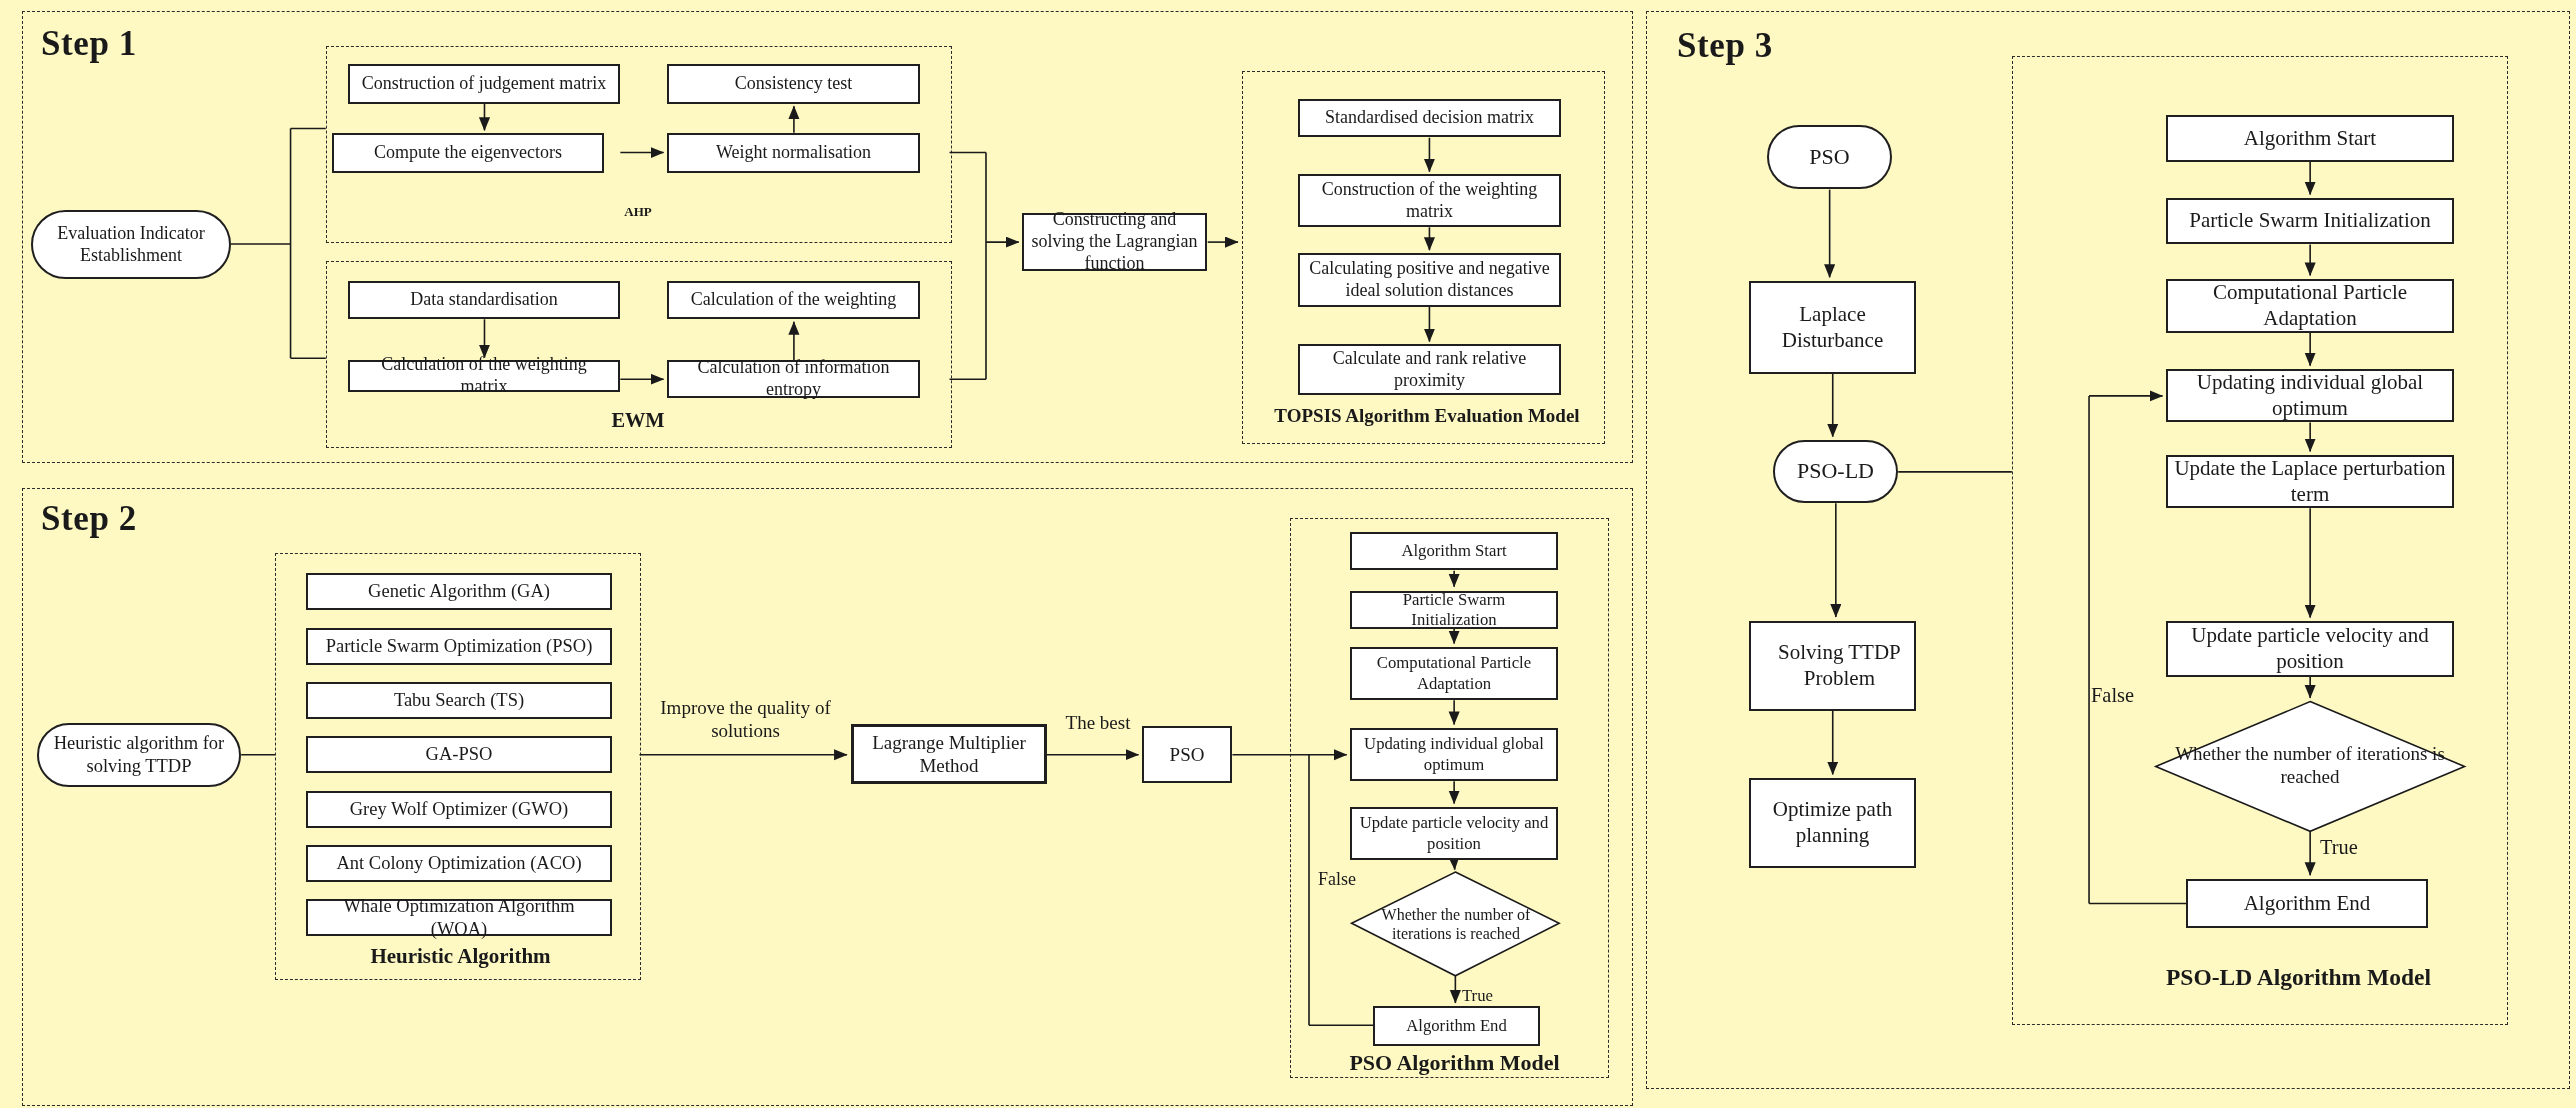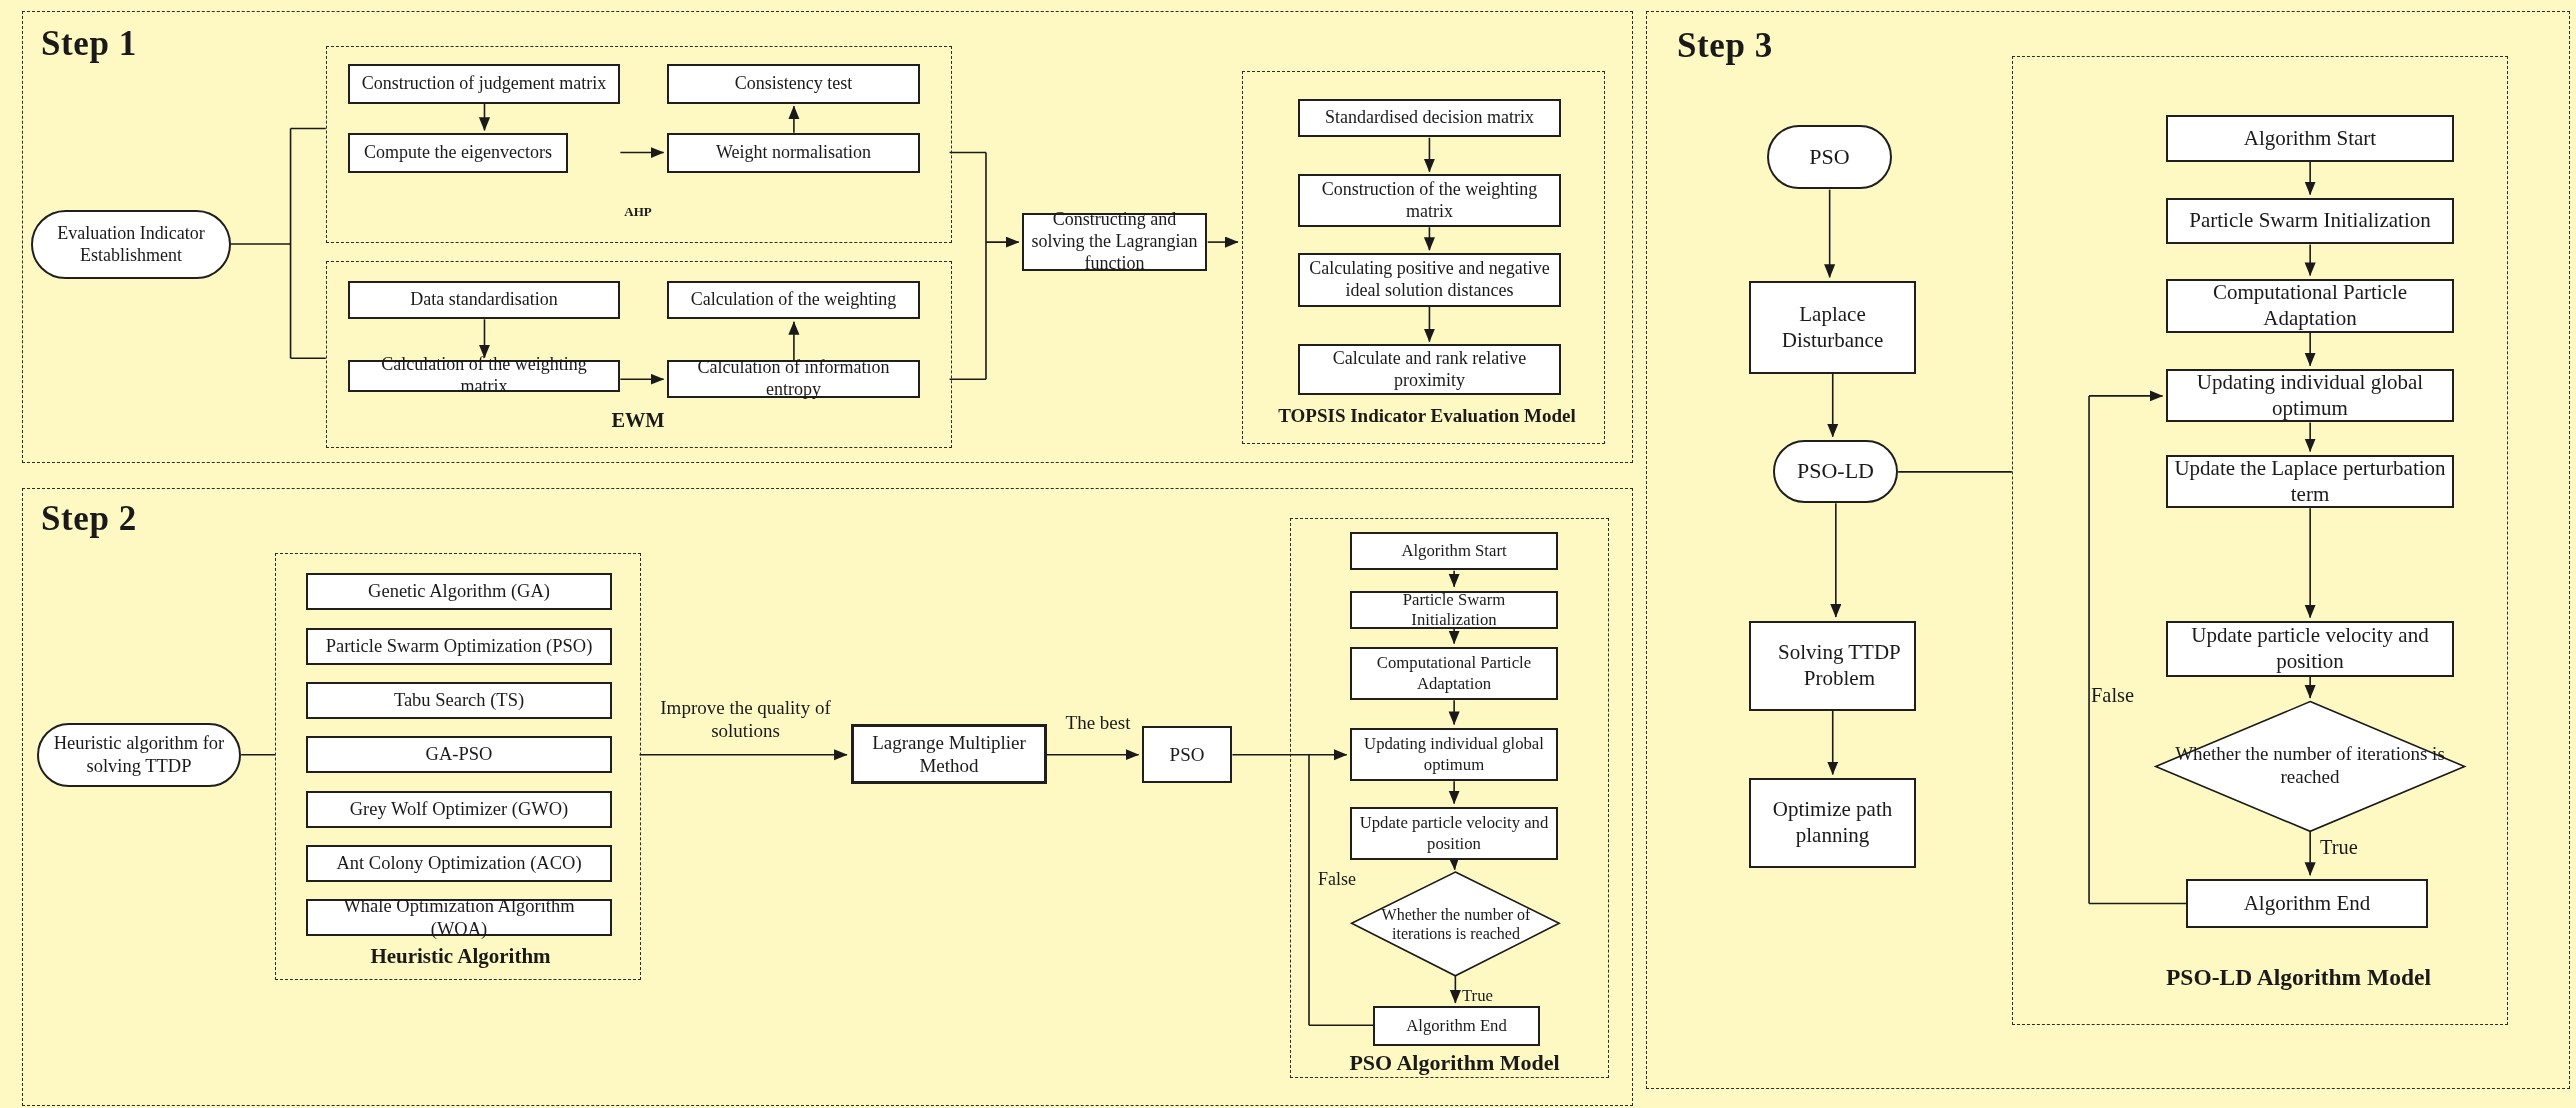--- a/index.html
+++ b/index.html
@@ -121,39 +121,39 @@
   </svg>
 
   <div class="step" style="left:21.6px;top:11px;width:1609px;height:450px;"></div>
   <div class="step-title" style="left:41px;top:23.5px;">Step 1</div>
 
   <div class="node stadium" style="left:31px;top:210px;width:200px;height:69px;">Evaluation Indicator Establishment</div>
 
   <div class="group" style="left:326px;top:46px;width:624px;height:195px;"></div>
   <div class="node" style="left:348px;top:64px;width:272px;height:40px;">Construction of judgement matrix</div>
   <div class="node" style="left:667px;top:64px;width:253px;height:40px;">Consistency test</div>
-  <div class="node" style="left:348px;top:133px;width:220px;height:40px;">Compute the eigenvectors</div>
+  <div class="node" style="left:332px;top:133px;width:272px;height:40px;">Compute the eigenvectors</div>
   <div class="node" style="left:667px;top:133px;width:253px;height:40px;">Weight normalisation</div>
   <div class="caption" style="left:576px;top:204px;width:124px;font-size:13px;">AHP</div>
 
   <div class="group" style="left:326px;top:261px;width:624px;height:185px;"></div>
   <div class="node" style="left:348px;top:281px;width:272px;height:38px;">Data standardisation</div>
   <div class="node" style="left:667px;top:281px;width:253px;height:38px;">Calculation of the weighting</div>
   <div class="node" style="left:348px;top:360px;width:272px;height:32px;">Calculation of the weighting matrix</div>
   <div class="node" style="left:667px;top:360px;width:253px;height:38px;">Calculation of information entropy</div>
   <div class="caption" style="left:576px;top:409px;width:124px;font-size:20.4px;">EWM</div>
 
   <div class="node" style="left:1022px;top:213px;width:185px;height:58px;">Constructing and solving the Lagrangian function</div>
 
   <div class="group" style="left:1242px;top:71px;width:361px;height:371px;"></div>
   <div class="node" style="left:1298px;top:99px;width:263px;height:38px;">Standardised decision matrix</div>
   <div class="node" style="left:1298px;top:174px;width:263px;height:53px;">Construction of the weighting matrix</div>
   <div class="node" style="left:1298px;top:253px;width:263px;height:54px;">Calculating positive and negative ideal solution distances</div>
   <div class="node" style="left:1298px;top:344px;width:263px;height:51px;">Calculate and rank relative proximity</div>
-  <div class="caption" style="left:1257px;top:405px;width:340px;font-size:19px;">TOPSIS Indicator Evaluation Model</div>
+  <div class="caption" style="left:1257px;top:405px;width:340px;font-size:19px;">TOPSIS Algorithm Evaluation Model</div>
 
   <div class="step" style="left:21.6px;top:488px;width:1609px;height:616px;"></div>
   <div class="step-title" style="left:41px;top:499px;">Step 2</div>
 
   <div class="node stadium" style="left:37px;top:723px;width:204px;height:64px;font-size:18.5px;">Heuristic algorithm for solving TTDP</div>
 
   <div class="group" style="left:275px;top:553px;width:364px;height:425px;"></div>
   <div class="node" style="left:306px;top:573px;width:306px;height:37px;font-size:18.5px;">Genetic Algorithm (GA)</div>
   <div class="node" style="left:306px;top:628px;width:306px;height:37px;font-size:18.5px;">Particle Swarm Optimization (PSO)</div>
   <div class="node" style="left:306px;top:682px;width:306px;height:37px;font-size:18.5px;">Tabu Search (TS)</div>

